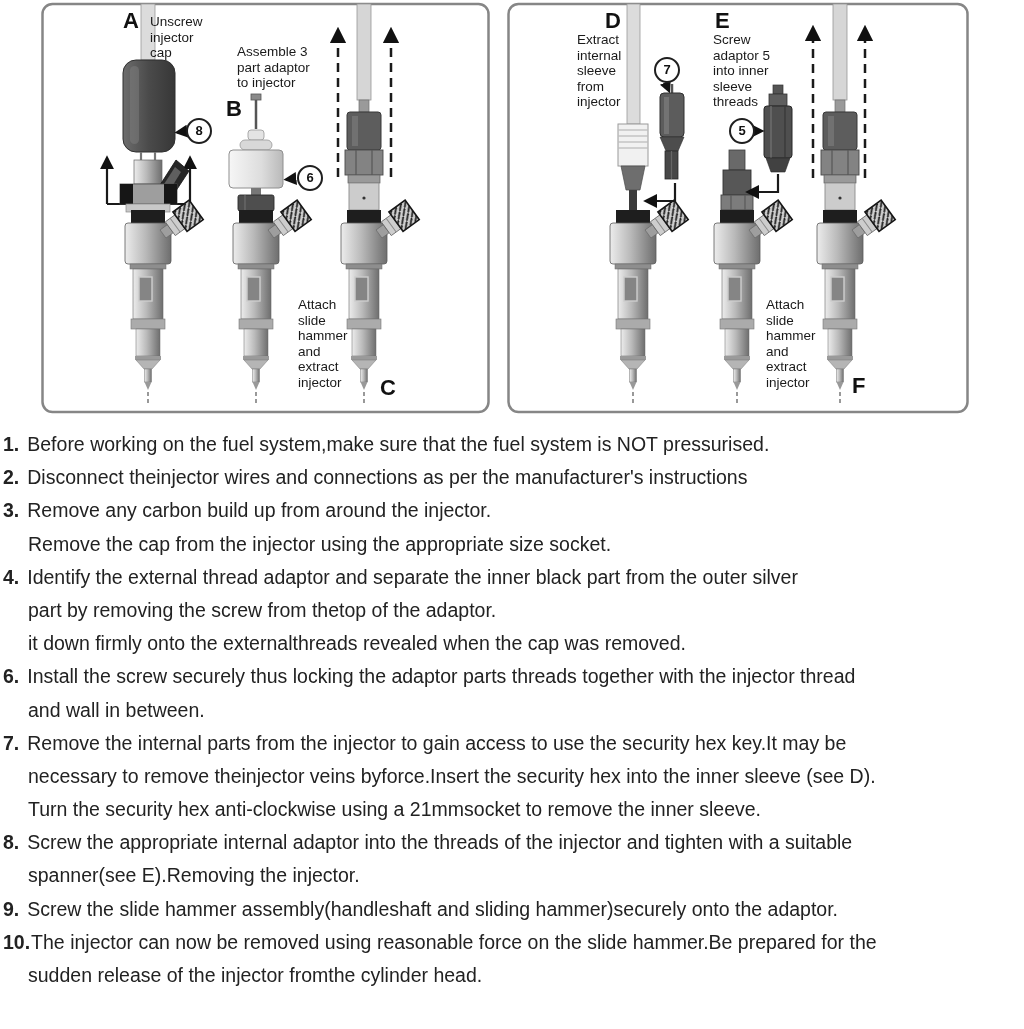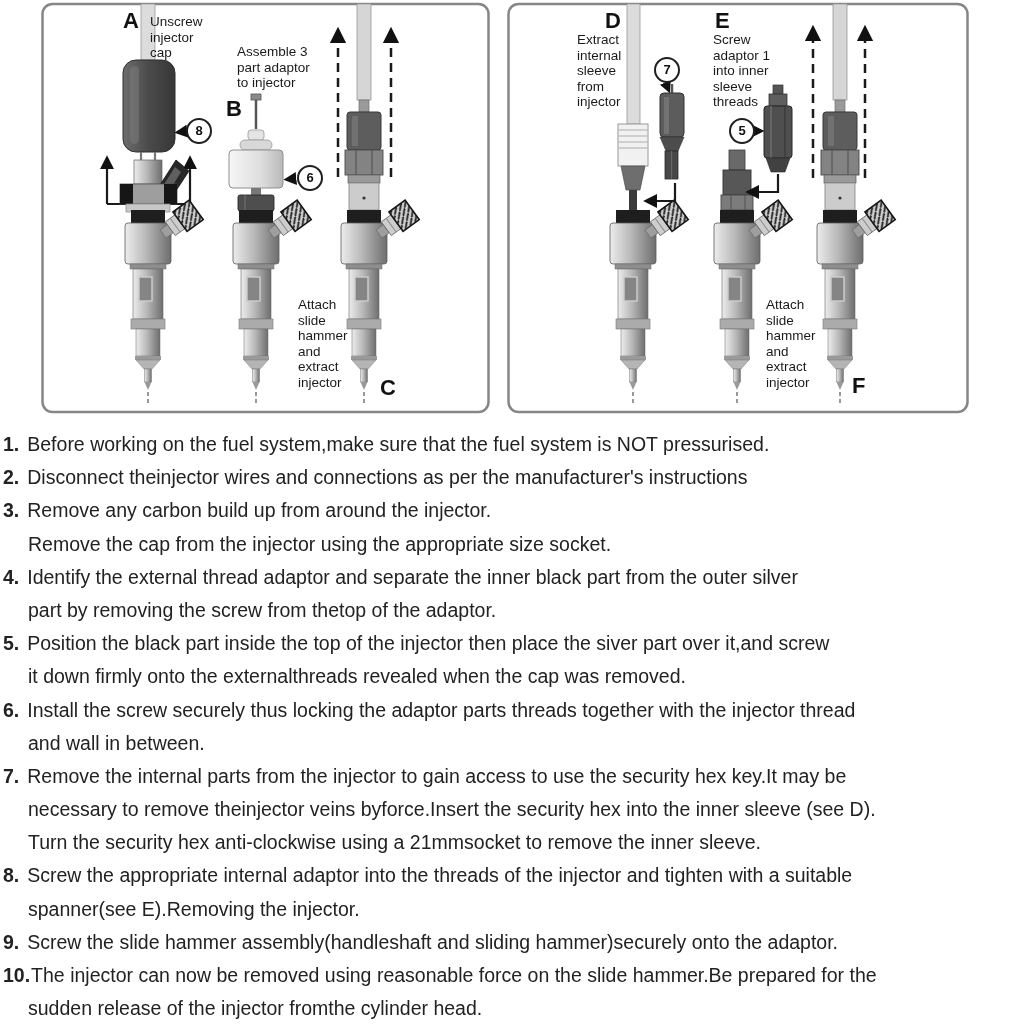--- a/index.html
+++ b/index.html
@@ -196,21 +196,21 @@
     <div class="ltr" style="left:380px;top:377px;">C</div>
 
     <div class="ltr" style="left:605px;top:10px;">D</div>
     <div class="note" style="left:577px;top:32px;">Extract
 internal
 sleeve
 from
 injector</div>
     <div class="ltr" style="left:715px;top:10px;">E</div>
     <div class="note" style="left:713px;top:32px;">Screw
-adaptor 1
+adaptor 5
 into inner
 sleeve
 threads</div>
     <div class="note" style="left:766px;top:297px;">Attach
 slide
 hammer
 and
 extract
 injector</div>
     <div class="ltr" style="left:852px;top:375px;">F</div>
@@ -221,21 +221,20 @@
     <div class="co" style="left:729px;top:118px;">5</div>
   </div>
 
   <div id="steps">
     <div class="line"><span class="n">1.</span><span>Before working on the fuel system,make sure that the fuel system is NOT pressurised.</span></div>
     <div class="line"><span class="n">2.</span><span>Disconnect theinjector wires and connections as per the manufacturer's instructions</span></div>
     <div class="line"><span class="n">3.</span><span>Remove any carbon build up from around the injector.</span></div>
     <div class="line cont"><span>Remove the cap from the injector using the appropriate size socket.</span></div>
     <div class="line"><span class="n">4.</span><span>Identify the external thread adaptor and separate the inner black part from the outer silver</span></div>
     <div class="line cont"><span>part by removing the screw from thetop of the adaptor.</span></div>
-    <div class="line"><span class="n">5.</span><span>Position the black part inside the top of the injector then place the siver part over it,and screw</span></div>
     <div class="line cont"><span>it down firmly onto the externalthreads revealed when the cap was removed.</span></div>
     <div class="line"><span class="n">6.</span><span>Install the screw securely thus locking the adaptor parts threads together with the injector thread</span></div>
     <div class="line cont"><span>and wall in between.</span></div>
     <div class="line"><span class="n">7.</span><span>Remove the internal parts from the injector to gain access to use the security hex key.It may be</span></div>
     <div class="line cont"><span>necessary to remove theinjector veins byforce.Insert the security hex into the inner sleeve (see D).</span></div>
     <div class="line cont"><span>Turn the security hex anti-clockwise using a 21mmsocket to remove the inner sleeve.</span></div>
     <div class="line"><span class="n">8.</span><span>Screw the appropriate internal adaptor into the threads of the injector and tighten with a suitable</span></div>
     <div class="line cont"><span>spanner(see E).Removing the injector.</span></div>
     <div class="line"><span class="n">9.</span><span>Screw the slide hammer assembly(handleshaft and sliding hammer)securely onto the adaptor.</span></div>
     <div class="line"><span class="n tight">10.</span><span>The injector can now be removed using reasonable force on the slide hammer.Be prepared for the</span></div>

